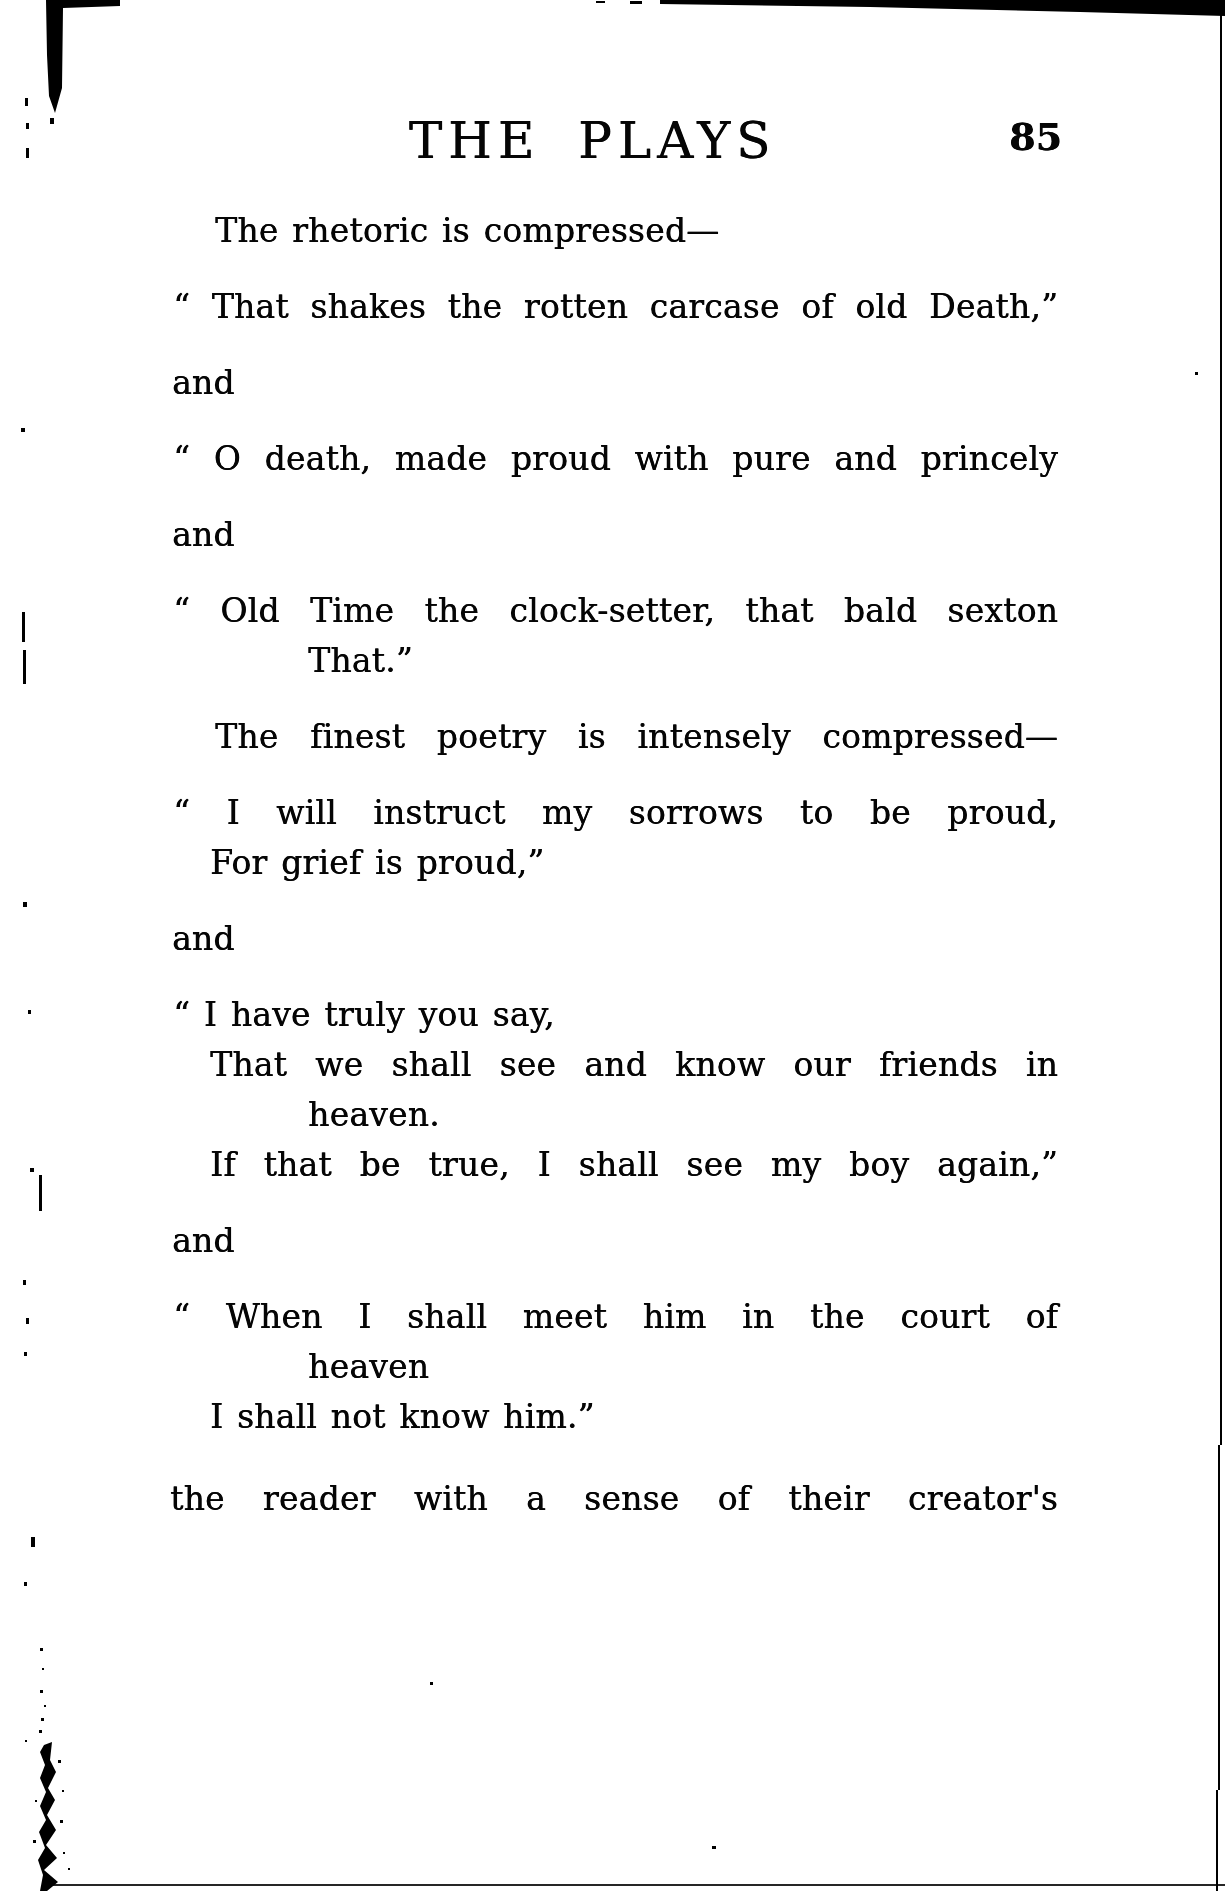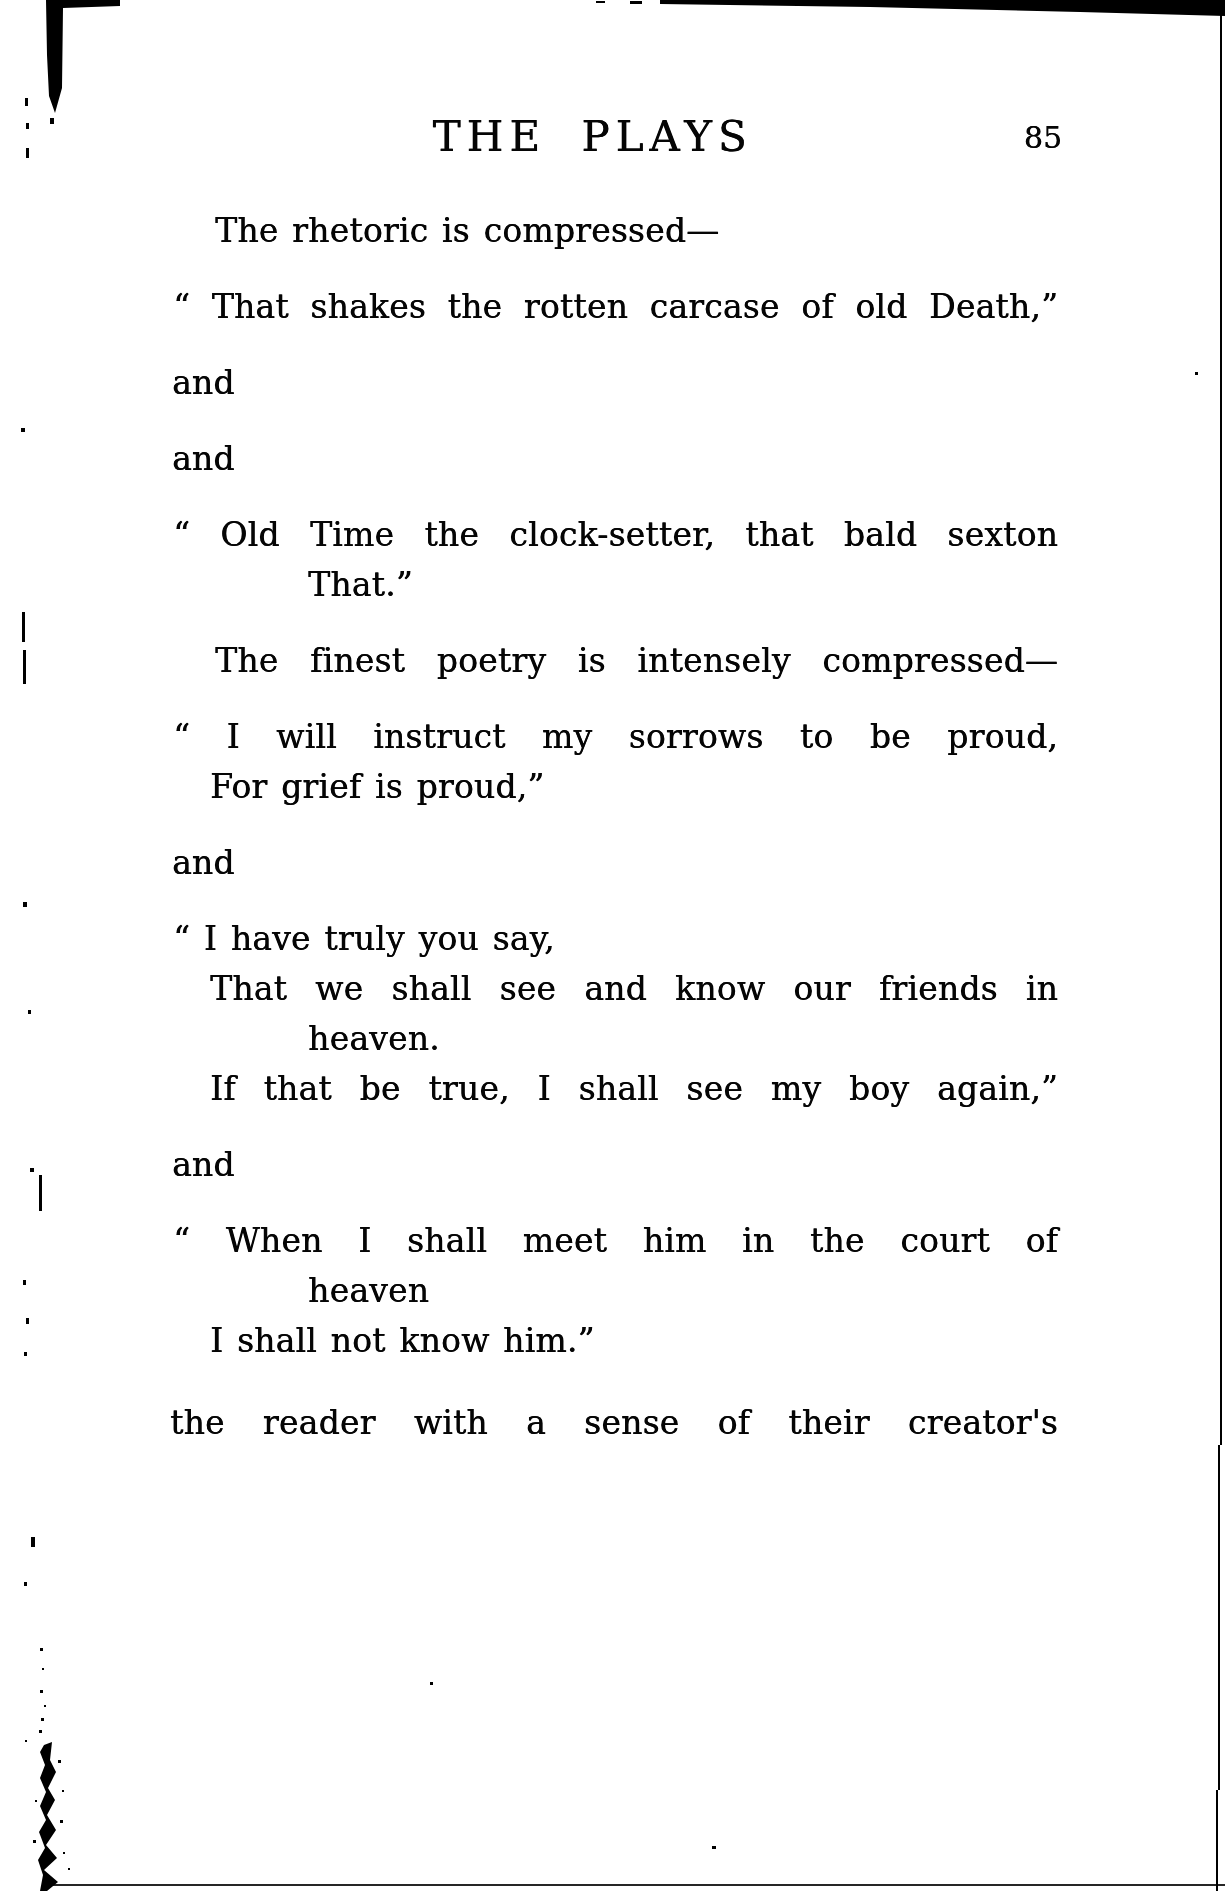--- a/index.html
+++ b/index.html
@@ -10,27 +10,27 @@
     overflow:hidden;
     font-family:"DejaVu Serif","Liberation Serif",serif;
     color:#050505;
   }
   
   #header{
     position:absolute;top:112px;left:0;width:1225px;height:60px;
   }
   #title{
     position:absolute;left:0;width:1185px;text-align:center;
-    font-size:42px;letter-spacing:6px;word-spacing:16px;
+    font-size:50px;letter-spacing:6px;word-spacing:16px;
     text-shadow:0.5px 0 0 currentColor;
     white-space:nowrap;
   }
   #pagenum{
-    position:absolute;right:163px;top:8px;
-    font-size:30px;font-weight:normal;
+    position:absolute;right:163px;top:2px;
+    font-size:38px;font-weight:bold;
     text-shadow:0.4px 0 0 currentColor;
   }
   
   #content{
     position:absolute;left:170px;top:206px;width:900px;
   }
   .block{margin:0 12px 26px 0;}
   .line{
     font-size:33px;
     line-height:50px;
@@ -122,20 +122,21 @@
       <div class="block">
         <div class="line ind-pi">The rhetoric is compressed—</div>
       </div>
       <div class="block">
         <div class="line ind-q full">“ That shakes the rotten carcase of old Death,”</div>
       </div>
       <div class="block">
         <div class="line ind-and">and</div>
       </div>
       <div class="block">
+        <div class="line ind-q full">“ O death, made proud with pure and princely</div>
       </div>
       <div class="block">
         <div class="line ind-and">and</div>
       </div>
       <div class="block">
         <div class="line ind-q full">“ Old Time the clock-setter, that bald sexton</div>
         <div class="line ind-deep">That.”</div>
       </div>
       <div class="block">
         <div class="line ind-pi full">The finest poetry is intensely compressed—</div>

